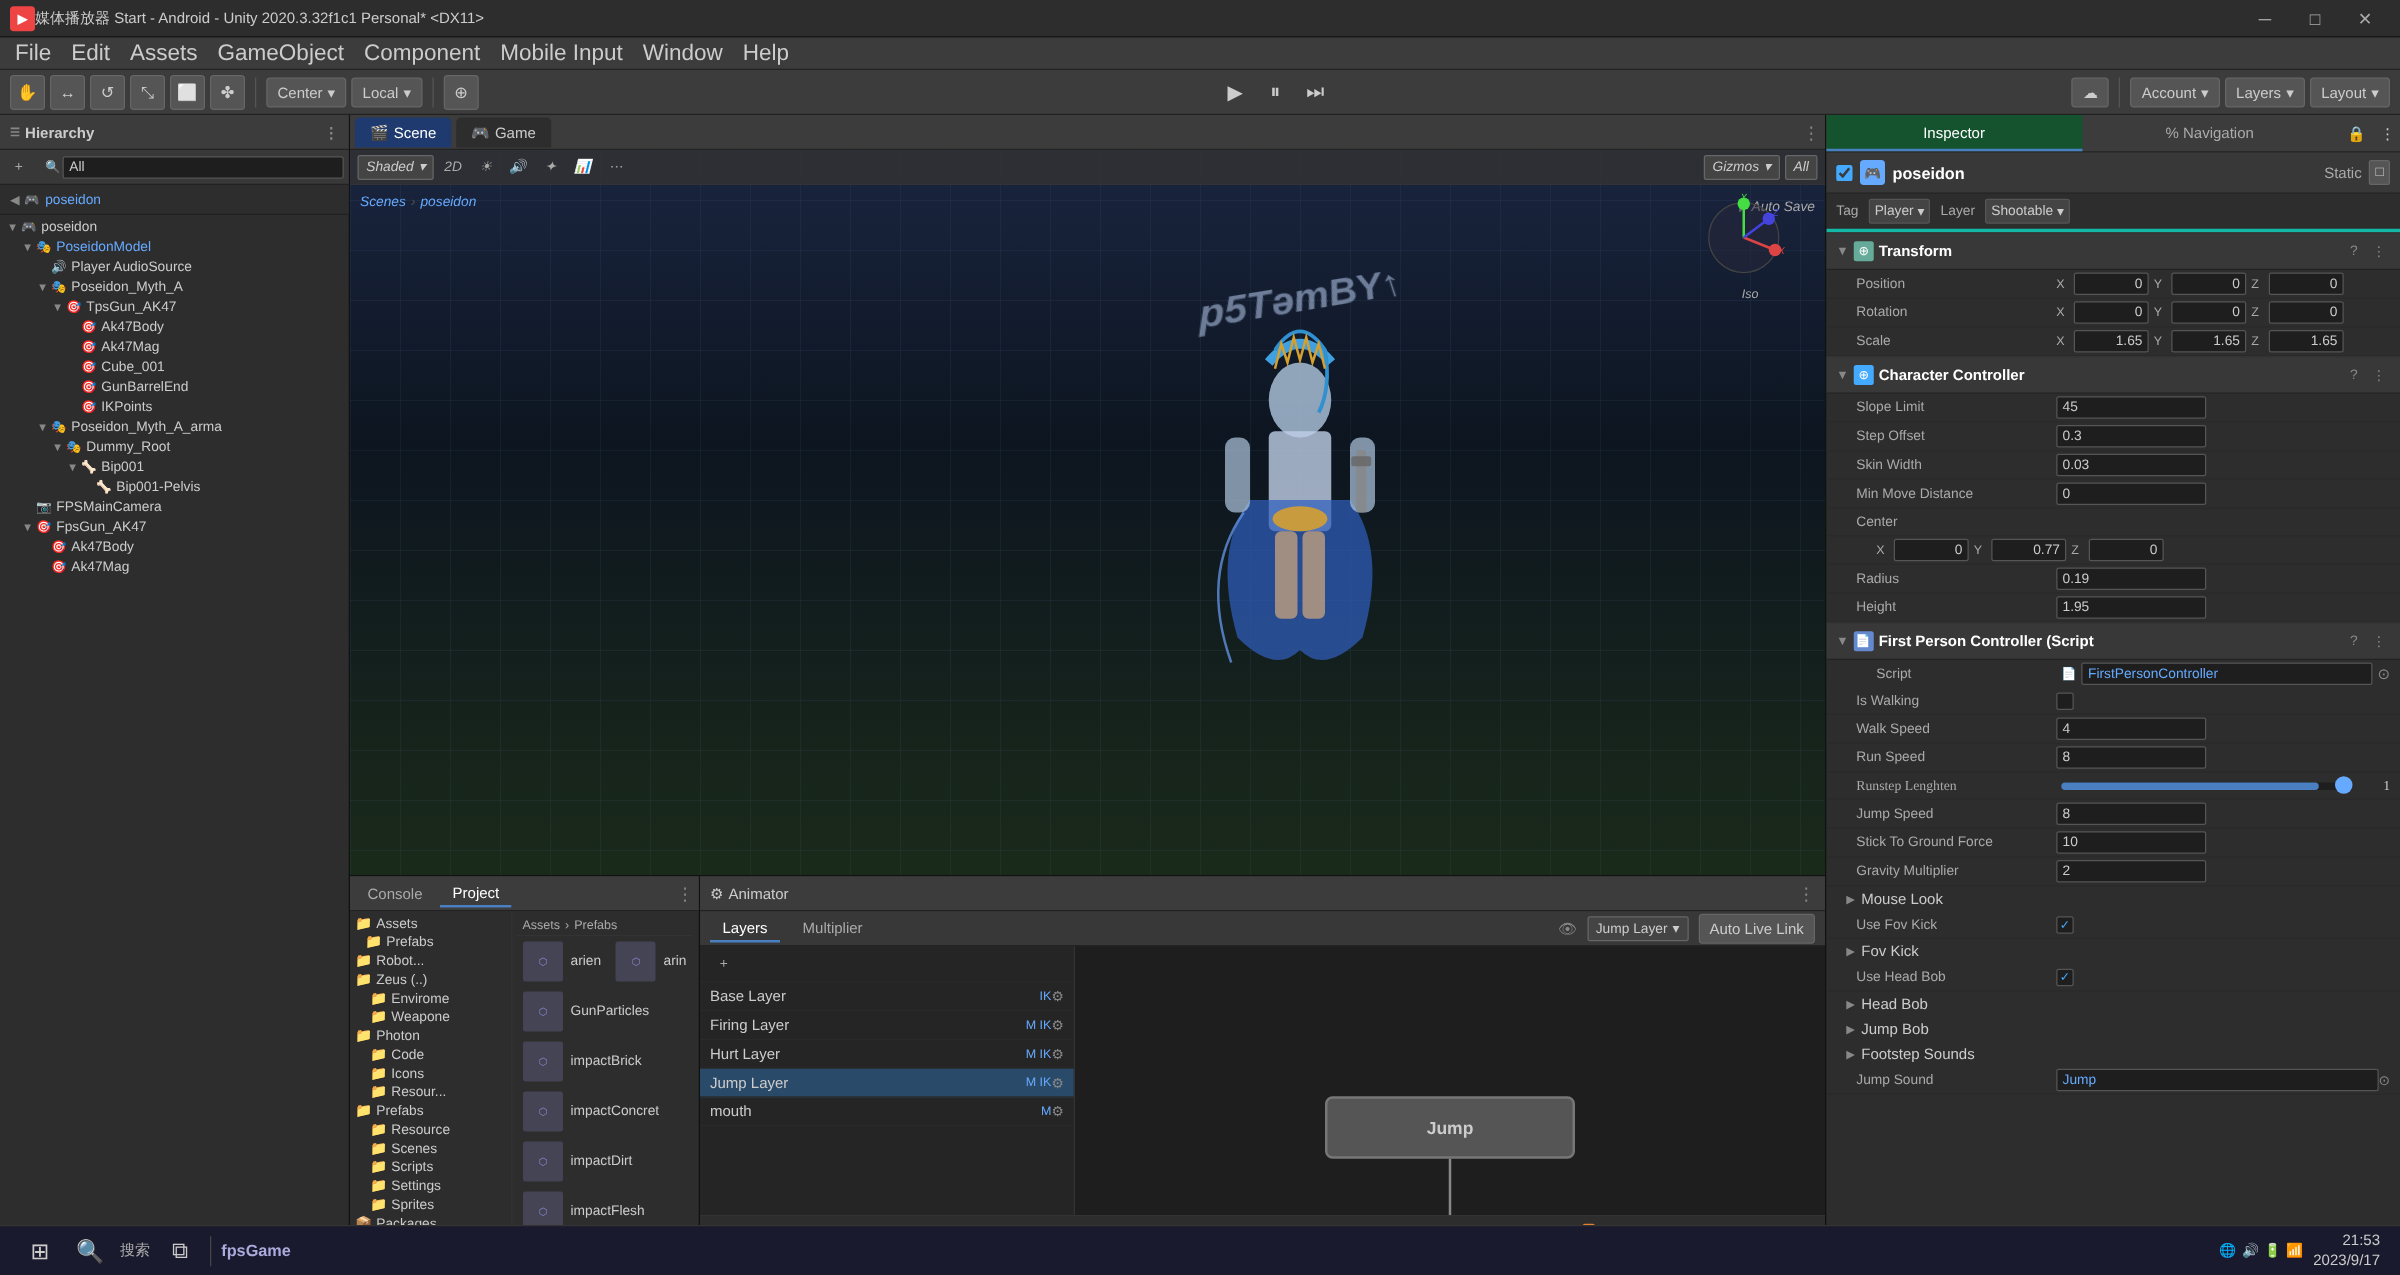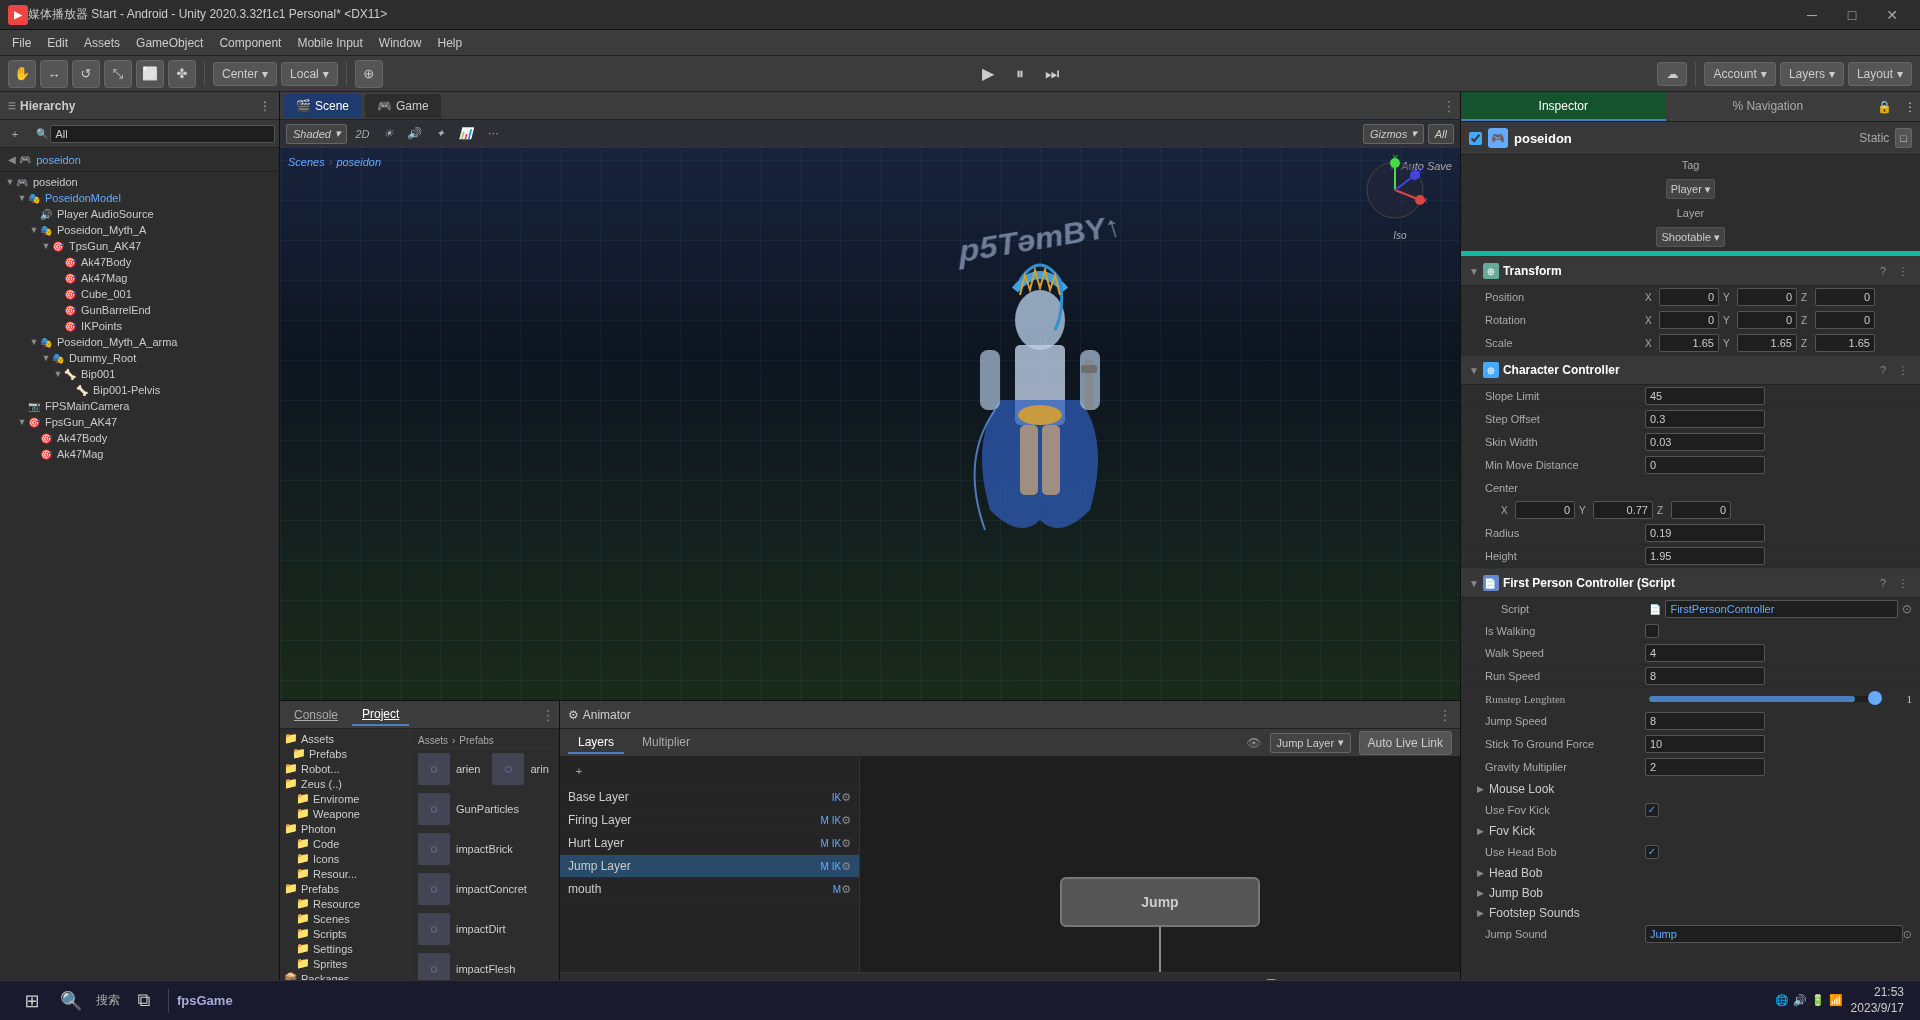--- a/index.html
+++ b/index.html
@@ -7,21 +7,21 @@
 
     
     #title-bar { width: 100%; height: 30px; background: #2d2d2d; display: flex; align-items: center; padding: 0 8px; border-bottom: 1px solid #111; }
     #title-icon { width: 20px; height: 20px; background: #e44; border-radius: 3px; display: flex; align-items: center; justify-content: center; color: white; font-weight: bold; font-size: 10px; }
     #title-text { flex: 1; font-size: 12px; color: #ccc; }
     #win-controls { display: flex; gap: 0; }
     .win-btn { width: 40px; height: 30px; display: flex; align-items: center; justify-content: center; cursor: pointer; color: #aaa; font-size: 14px; }
 
     
     #menu-bar { width: 100%; height: 26px; background: #3c3c3c; display: flex; align-items: center; padding: 0 4px; border-bottom: 1px solid #222; }
-    .menu-item { padding: 3px 8px; color: #ccc; cursor: pointer; font-size: 12px; border-radius: 2px; }
+    .menu-item { padding: 3px 8px; color: #ccc; cursor: pointer; font-size: 18px; border-radius: 2px; }
 
     
     #toolbar { width: 100%; height: 36px; background: #3c3c3c; display: flex; align-items: center; padding: 0 8px; gap: 4px; border-bottom: 1px solid #222; }
     .toolbar-btn { width: 28px; height: 28px; background: #555; border: 1px solid #666; border-radius: 3px; display: flex; align-items: center; justify-content: center; cursor: pointer; color: #ccc; font-size: 13px; }
     .toolbar-separator { width: 1px; height: 24px; background: #555; margin: 0 4px; }
     .toolbar-dropdown { height: 24px; background: #555; border: 1px solid #666; border-radius: 3px; color: #ccc; padding: 2px 8px; cursor: pointer; display: flex; align-items: center; gap: 4px; font-size: 12px; }
     #center-controls { display: flex; align-items: center; gap: 4px; flex: 1; justify-content: center; }
     .play-btn { width: 28px; height: 28px; background: transparent; border: none; color: #ccc; display: flex; align-items: center; justify-content: center; cursor: pointer; font-size: 16px; }
     #right-toolbar { display: flex; align-items: center; gap: 4px; }
     .top-btn { height: 24px; background: #555; border: 1px solid #666; border-radius: 3px; color: #ccc; padding: 2px 8px; cursor: pointer; display: flex; align-items: center; gap: 4px; font-size: 12px; }
@@ -79,21 +79,21 @@
     
     #inspector-panel { width: 460px; min-width: 460px; background: #2d2d2d; border-left: 1px solid #111; display: flex; flex-direction: column; overflow-y: auto; }
     .inspector-tabs { height: 30px; background: #3c3c3c; display: flex; align-items: stretch; border-bottom: 1px solid #222; }
     .insp-tab { flex: 1; display: flex; align-items: center; justify-content: center; font-size: 12px; color: #aaa; cursor: pointer; border-bottom: 2px solid transparent; }
     .insp-tab.active { color: #fff; border-bottom-color: #4a7fc1; background: #14532d; }
     .insp-obj-header { display: flex; align-items: center; padding: 6px 8px; background: #383838; border-bottom: 1px solid #222; gap: 6px; }
     .insp-obj-icon { width: 20px; height: 20px; background: #6af; border-radius: 3px; display: flex; align-items: center; justify-content: center; font-size: 11px; color: #fff; flex-shrink: 0; }
     .insp-obj-name { font-size: 13px; color: #fff; font-weight: bold; flex: 1; }
     .insp-static { font-size: 12px; color: #aaa; }
     .static-dropdown { height: 20px; background: #555; border: 1px solid #666; border-radius: 2px; color: #ccc; padding: 0 4px; font-size: 11px; display: flex; align-items: center; gap: 3px; cursor: pointer; }
-    .tag-layer-row { display: flex; align-items: center; padding: 4px 8px; gap: 8px; border-bottom: 5px solid #14b8a6; font-size: 11px; color: #aaa; flex-direction: column; }
+    .tag-layer-row { display: flex; align-items: center; padding: 4px 8px; gap: 8px; border-bottom: 3px solid #14b8a6; font-size: 11px; color: #aaa; }
     .tag-dropdown { height: 20px; background: #444; border: 1px solid #555; border-radius: 2px; color: #ccc; padding: 0 4px; font-size: 11px; display: flex; align-items: center; gap: 3px; cursor: pointer; }
     .component-header { display: flex; align-items: center; padding: 5px 8px; background: #383838; border-bottom: 1px solid #222; border-top: 1px solid #333; gap: 4px; cursor: pointer; }
     .comp-fold-arrow { color: #888; font-size: 10px; }
     .comp-icon { width: 16px; height: 16px; background: #6a6; border-radius: 2px; display: flex; align-items: center; justify-content: center; font-size: 10px; color: #fff; flex-shrink: 0; }
     .comp-name { flex: 1; font-size: 12px; color: #fff; font-weight: bold; }
     .comp-btns { display: flex; gap: 2px; }
     .comp-btn { width: 18px; height: 18px; display: flex; align-items: center; justify-content: center; color: #888; cursor: pointer; font-size: 11px; }
     .prop-row { display: flex; align-items: center; padding: 2px 8px 2px 24px; border-bottom: 1px solid #2a2a2a; min-height: 22px; }
     .prop-label { width: 160px; font-size: 11px; color: #aaa; flex-shrink: 0; }
     .prop-value { flex: 1; display: flex; gap: 4px; align-items: center; }
@@ -111,21 +111,21 @@
     .slider-container { flex: 1; position: relative; height: 6px; background: #1e1e1e; border-radius: 3px; }
     .slider-fill { height: 100%; background: #4a7fc1; border-radius: 3px; }
     .slider-thumb { position: absolute; right: 0; top: -5px; width: 14px; height: 14px; background: #6af; border-radius: 50%; cursor: pointer; }
     .slider-val { width: 30px; font-size: 11px; color: #ccc; text-align: right; }
     .foldout-row { display: flex; align-items: center; padding: 3px 8px 3px 16px; cursor: pointer; }
     .foldout-arrow { font-size: 9px; color: #888; width: 12px; }
     .foldout-label { font-size: 12px; color: #ccc; }
 
     
     .bottom-tabs { height: 28px; background: #3c3c3c; display: flex; align-items: center; padding: 0 4px; gap: 4px; border-bottom: 1px solid #222; }
-    .btab { padding: 3px 10px; color: #aaa; cursor: pointer; font-size: 12px; text-decoration: underline; }
+    .btab { padding: 3px 10px; color: #aaa; cursor: pointer; font-size: 12px; }
     .btab.active { color: #fff; border-bottom: 2px solid #4a7fc1; }
     .ptree-item { display: flex; align-items: center; padding: 1px 4px; cursor: pointer; }
     .folder-icon { width: 14px; font-size: 11px; color: #d4a; margin-right: 3px; flex-shrink: 0; }
     .proj-label { font-size: 11px; color: #ccc; }
     .project-files { flex: 1; padding: 4px; display: flex; flex-direction: column; gap: 2px; overflow-y: auto; }
     .file-row { display: flex; align-items: center; gap: 6px; padding: 2px 4px; cursor: pointer; }
     .file-thumb { width: 32px; height: 32px; background: #444; border-radius: 2px; flex-shrink: 0; display: flex; align-items: center; justify-content: center; font-size: 10px; color: #888; }
     .file-name { font-size: 11px; color: #ccc; }
 
     

